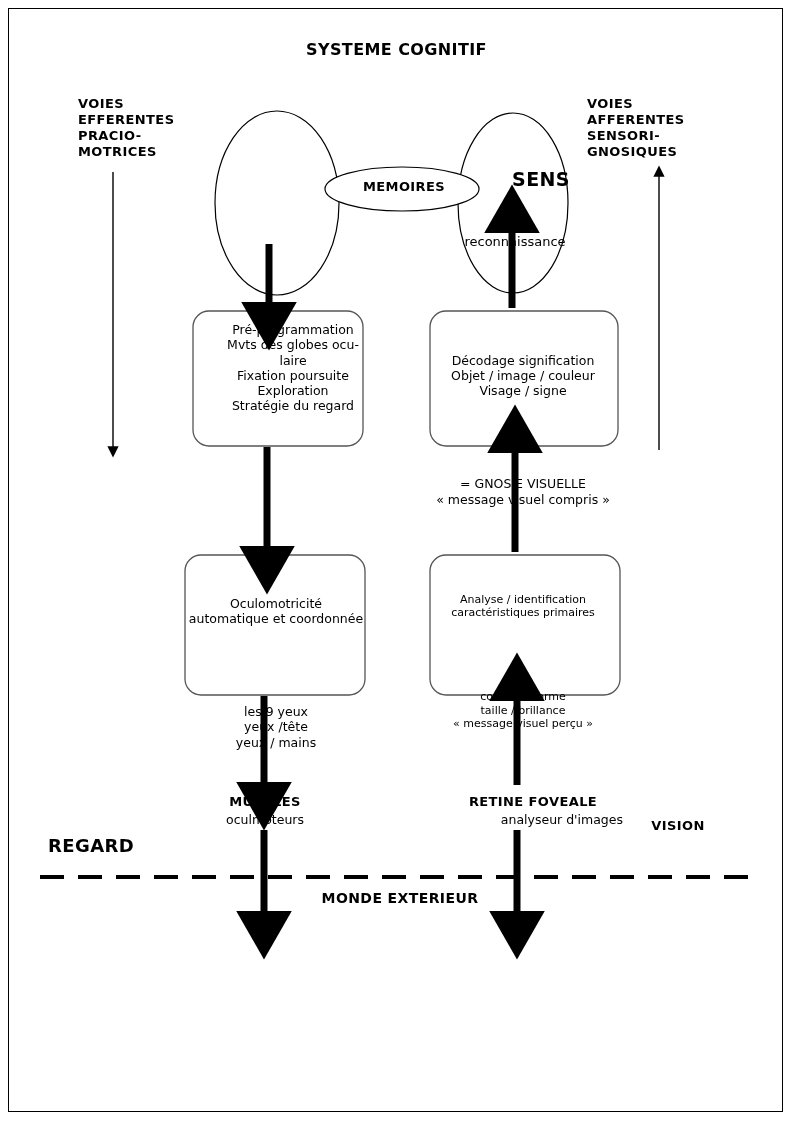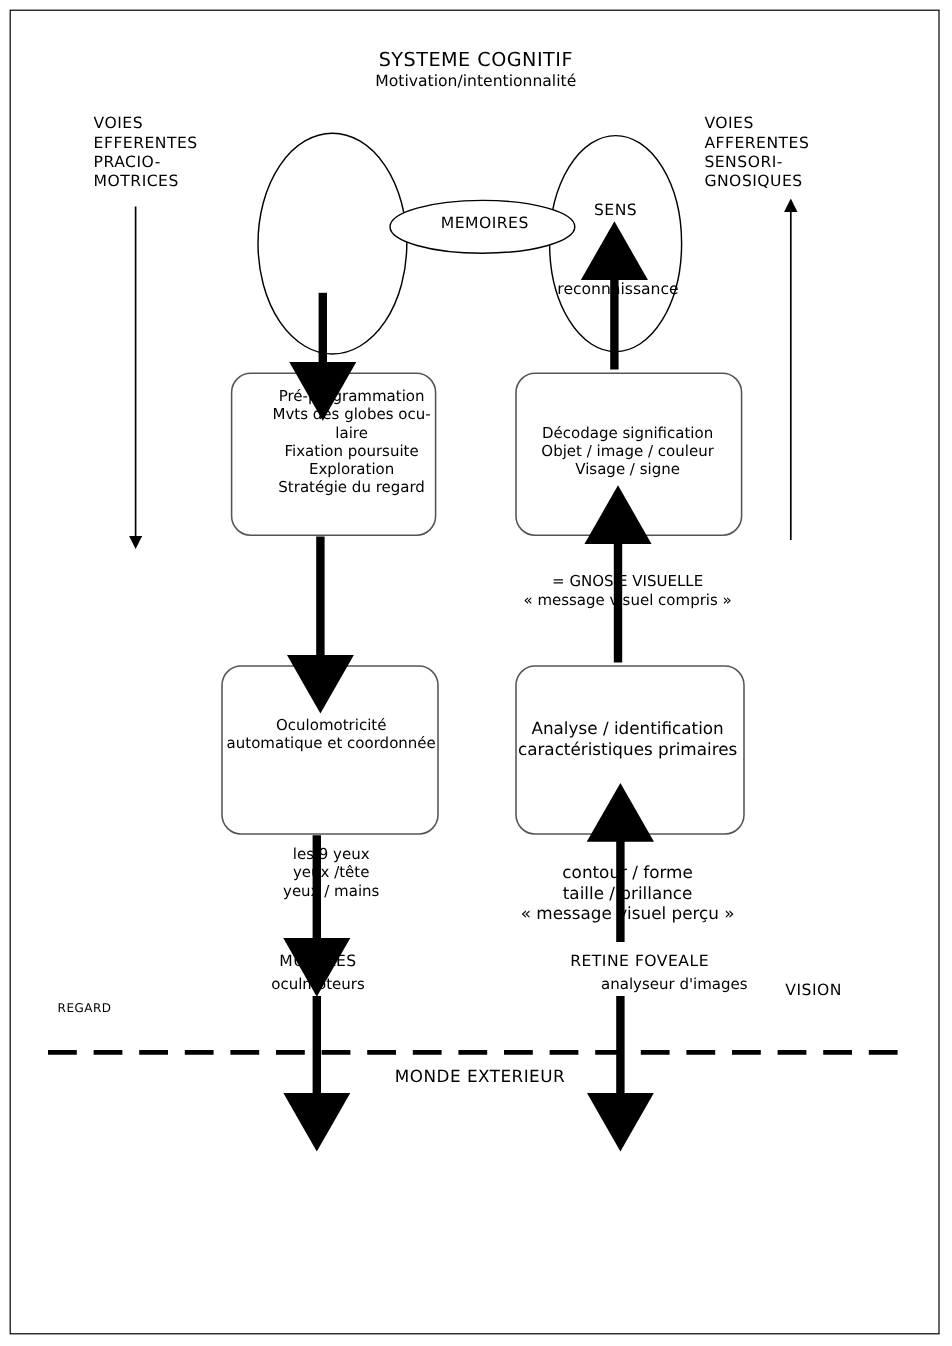--- a/index.html
+++ b/index.html
@@ -33,21 +33,21 @@
     top: 0;
   }
   .txt {
     position: absolute;
     text-align: center;
     color: #000000;
     line-height: 1.22;
     white-space: pre;
   }
   .bold {
-    font-weight: normal;
+    font-weight: bold;
     letter-spacing: 0.4px;
   }
 
   
   #title-main {
     left: 0; top: 40px; width: 793px;
     font-size: 16px;
   }
   #title-sub {
     left: 0; top: 61px; width: 793px;
@@ -73,22 +73,22 @@
   }
   #ellipse-projet-text .l2 { margin-top: 10px; }
   #ellipse-projet-text .l3 { margin-top: 22px; }
 
   #ellipse-memoires-text {
     left: 330px; top: 179px; width: 148px;
     font-size: 13px;
   }
 
   #ellipse-sens-title {
-    left: 448px; top: 168px; width: 130px;
-    font-size: 13px;
+    left: 476px; top: 168px; width: 130px;
+    font-size: 19px;
   }
   #ellipse-sens-sub {
     left: 440px; top: 202px; width: 150px;
     font-size: 13px;
     margin-top: 32px;
   }
 
   
   #box-preprog-text {
     left: 206px; top: 322px; width: 174px;
@@ -101,21 +101,21 @@
   #box-oculo-text .gap { display:block; height: 17px; }
 
   #box-decodage-text {
     left: 430px; top: 322px; width: 186px;
     font-size: 12.5px;
   }
   #box-decodage-text .gap { display:block; height: 17px; }
 
   #box-analyse-text {
     left: 430px; top: 566px; width: 186px;
-    font-size: 14px;
+    font-size: 11px;
   }
   #box-analyse-text .gap { display:block; height: 17px; }
 
   
   #muscles-title {
     left: 185px; top: 794px; width: 160px;
     font-size: 13px;
   }
   #muscles-sub {
     left: 185px; top: 812px; width: 160px;
@@ -126,21 +126,21 @@
     font-size: 13px;
   }
   #retine-sub {
     left: 443px; top: 812px; width: 180px;
     font-size: 12.5px;
     text-align: right;
   }
   #label-regard {
     left: 48px; top: 835px; width: 130px;
     text-align: left;
-    font-size: 10px;
+    font-size: 18px;
   }
   #label-vision {
     left: 613px; top: 818px; width: 130px;
     text-align: center;
     font-size: 13px;
   }
   #label-monde {
     left: 300px; top: 890px; width: 200px;
     font-size: 14px;
   }
@@ -194,21 +194,20 @@
     <line x1="515" y1="552" x2="515" y2="452" stroke="#000000" stroke-width="7" marker-end="url(#thickHead)"></line>
 
     <line x1="517" y1="785" x2="517" y2="700" stroke="#000000" stroke-width="7" marker-end="url(#thickHead)"></line>
 
     <line x1="517" y1="830" x2="517" y2="912" stroke="#000000" stroke-width="7" marker-end="url(#thickHead)"></line>
 
     <line x1="40" y1="877" x2="758" y2="877" stroke="#000000" stroke-width="4" stroke-dasharray="24 14"></line>
   </svg>
 
   <div class="txt bold" id="title-main">SYSTEME COGNITIF</div>
-  <div class="txt" id="title-sub">Motivation/intentionnalité</div>
 
   <div class="txt bold" id="label-efferent">VOIES
 EFFERENTES
 PRACIO-
 MOTRICES</div>
   <div class="txt bold" id="label-afferent">VOIES
 AFFERENTES
 SENSORI-
 GNOSIQUES</div>
 

